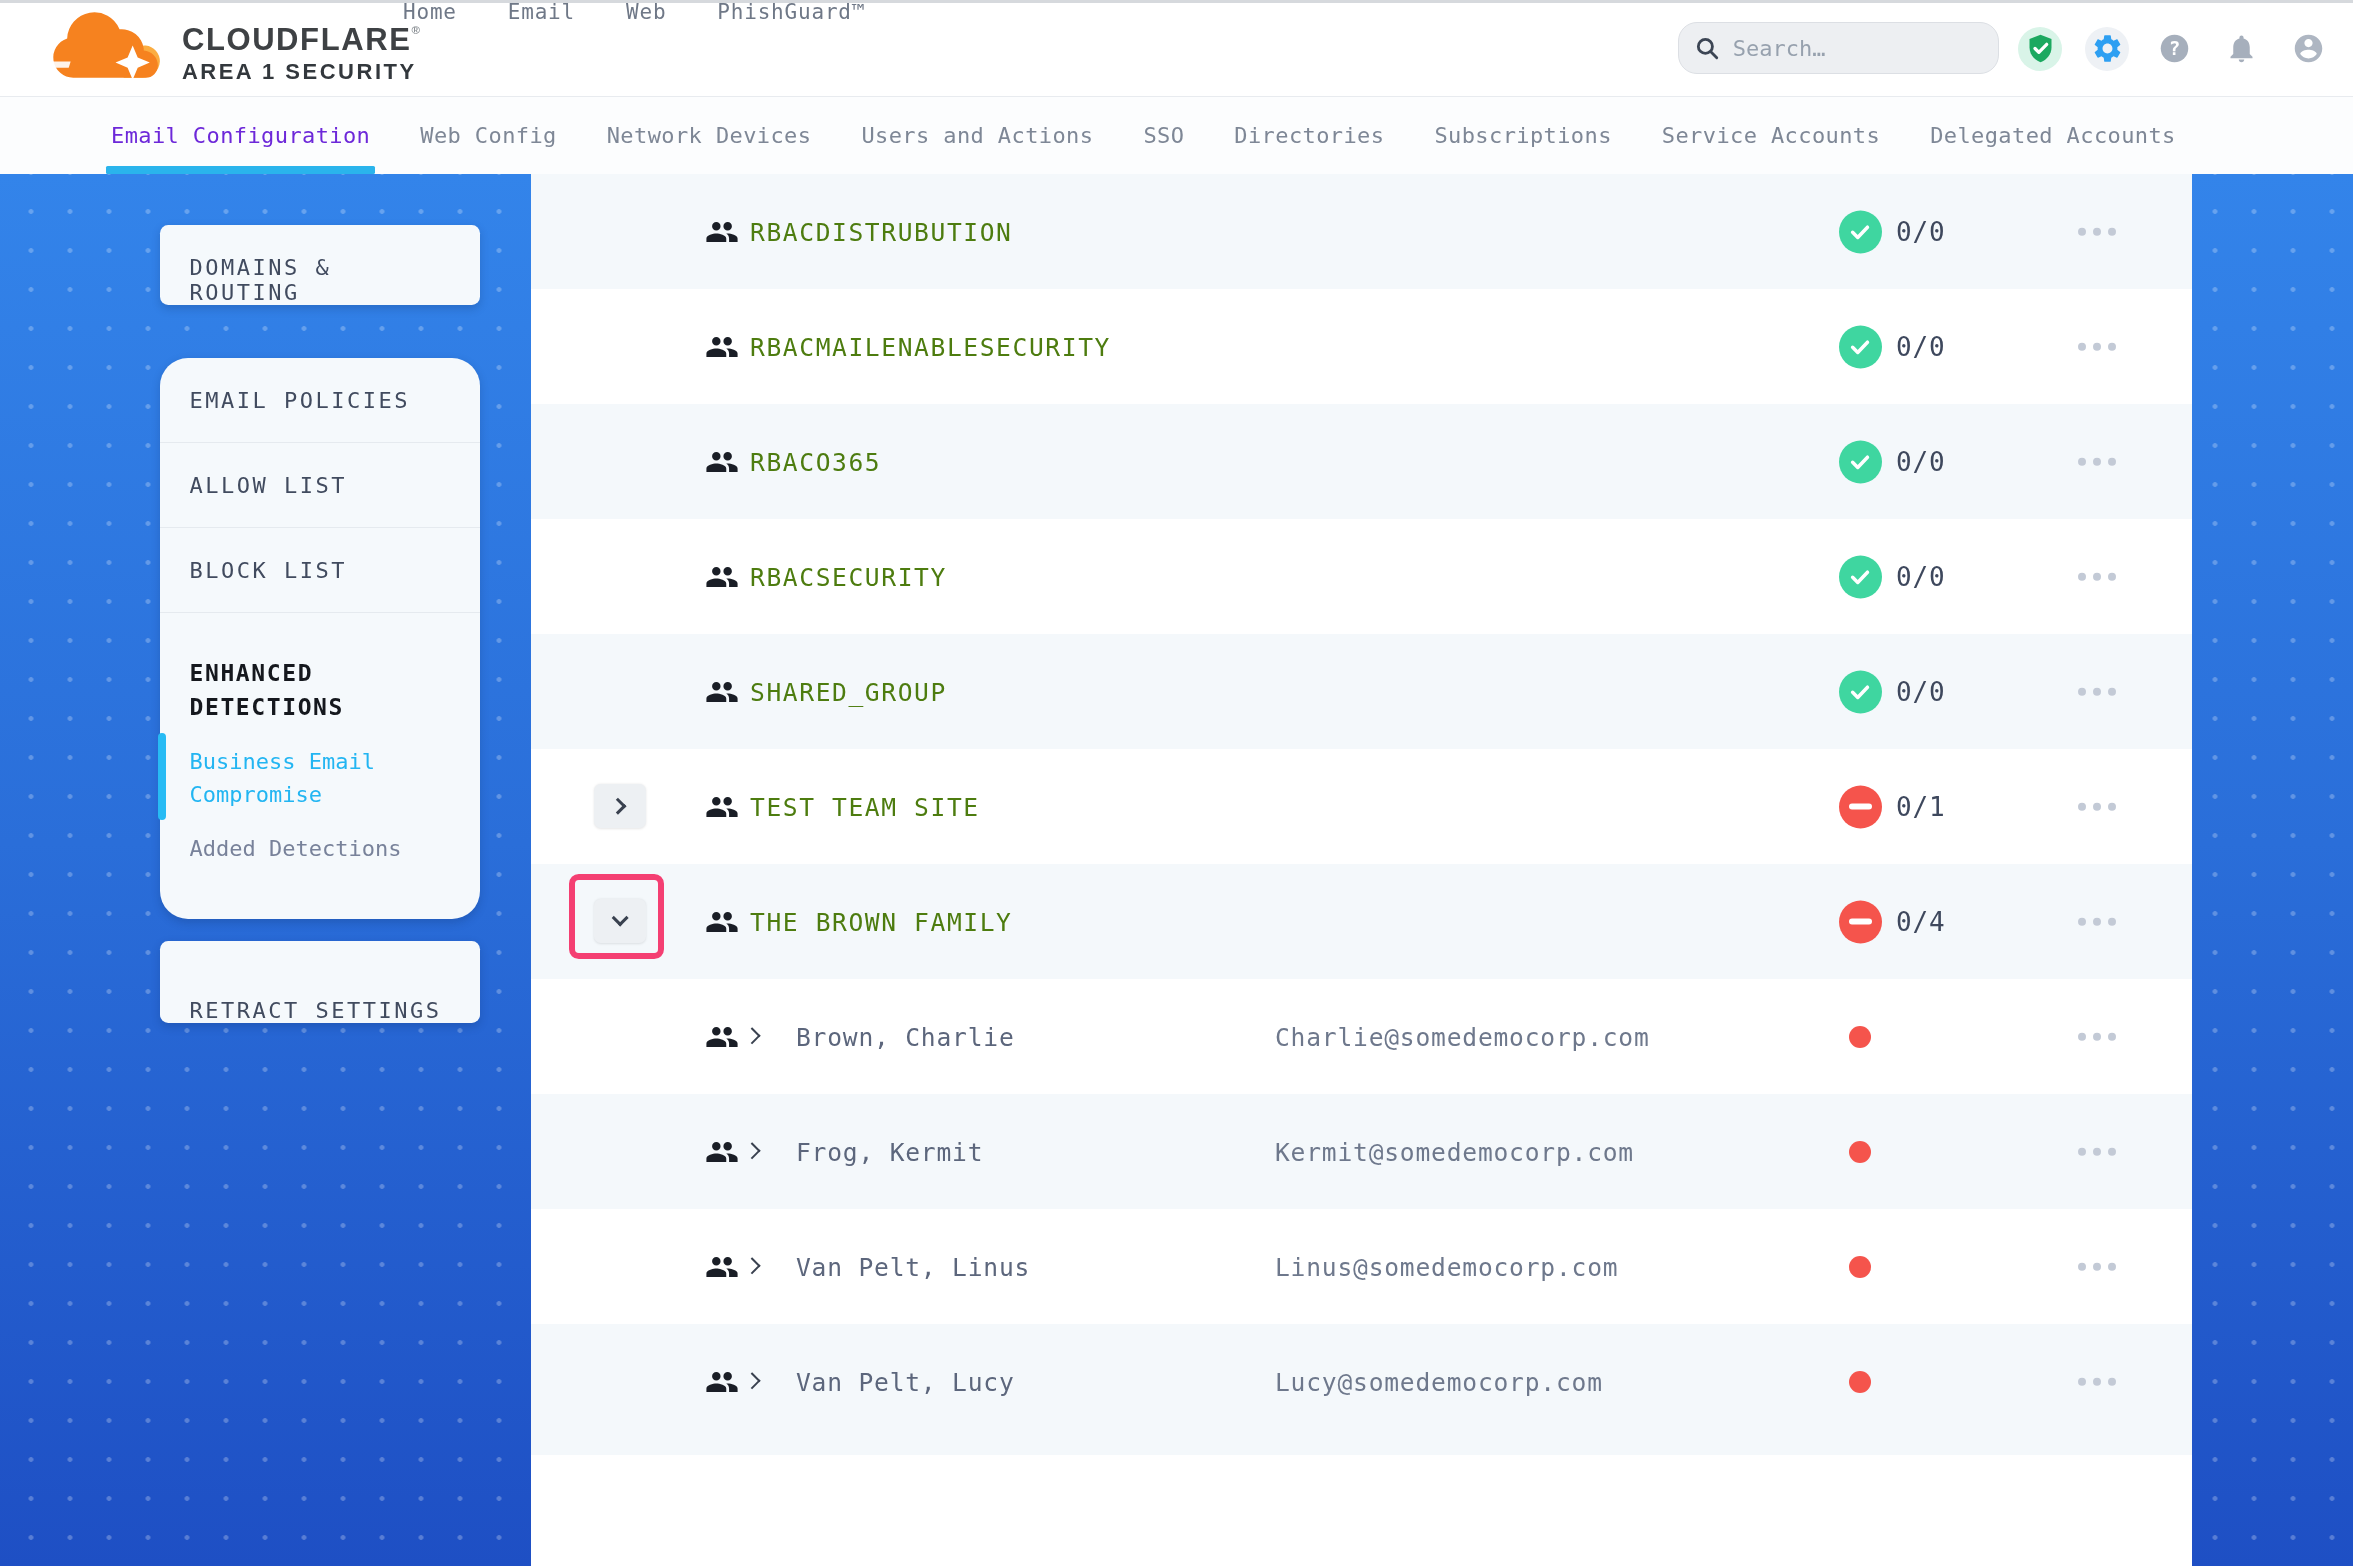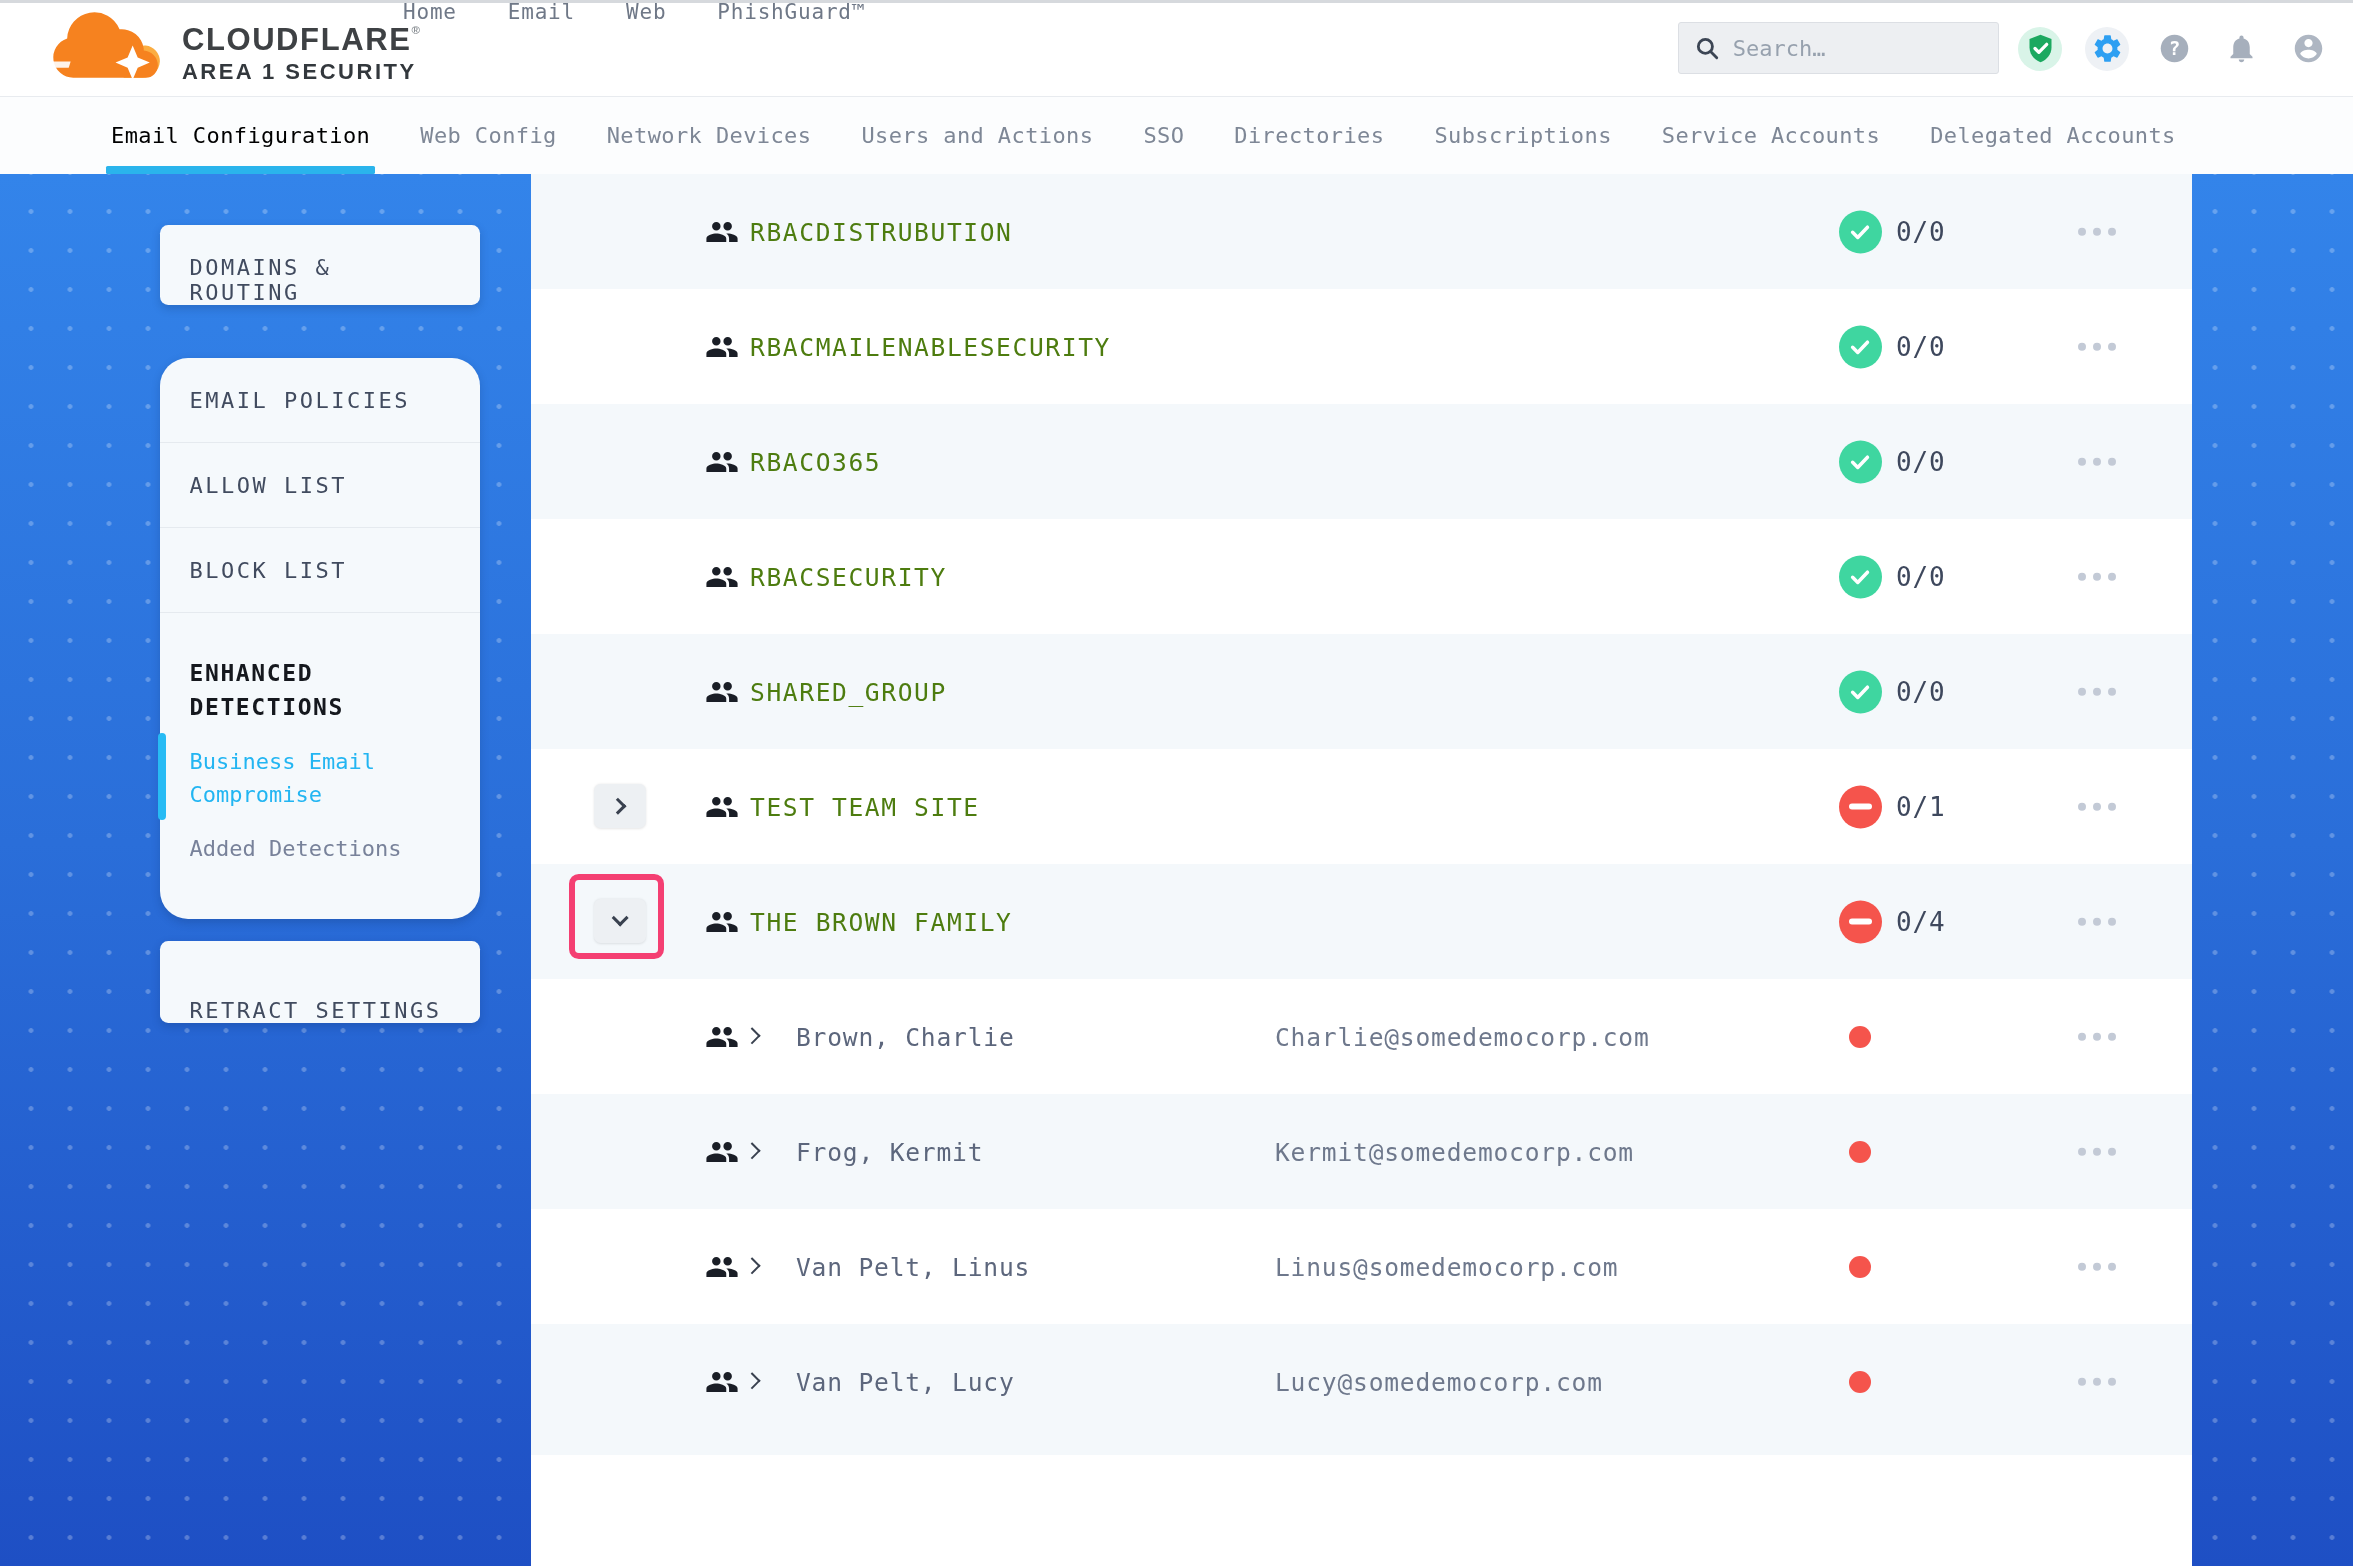--- a/index.html
+++ b/index.html
@@ -21,21 +21,21 @@
   .brand-name { font-family:"Liberation Sans","DejaVu Sans",sans-serif; font-weight:bold;
     font-size:31px; color:#3e4144; letter-spacing:1.6px; line-height:36px; }
   .brand-name sup { font-size:11.5px; vertical-align:16.4px; color:#8a8f94; }
   .brand-sub { font-family:"Liberation Sans","DejaVu Sans",sans-serif; font-weight:bold;
     font-size:22px; color:#33383d; letter-spacing:2.5px; line-height:28px; }
   .main-nav { position:absolute; left:403px; top:0; height:97px; display:flex; gap:51px; }
   .main-nav a { text-decoration:none; color:#6f7887; font-size:21px; letter-spacing:0.8px; }
 
   .search-box {
     position:absolute; left:1678px; top:22px; width:321px; height:52px;
-    background:#edeff2; border:1.6px solid #dcdfe4; border-radius:3px;
+    background:#edeff2; border:1.6px solid #dcdfe4; border-radius:19px;
     display:flex; align-items:center; padding:0 14.8px;
   }
   .search-box svg { width:26px; height:26px; flex:none; }
   .search-box input {
     border:none; outline:none; background:transparent; margin-left:13px; width:100%;
     font-family:inherit; font-size:22px; color:#3c4554;
   }
   .search-box input::placeholder { color:#97a1ae; }
 
   .hdr-icons { position:absolute; left:2018px; top:0; height:97px; display:flex; align-items:center; gap:23px; }
@@ -44,21 +44,21 @@
   .hicon.shield { background:#d9f4e8; }
   .hicon.gear   { background:#eef1f5; }
 
   
   .tabbar {
     position:absolute; top:97px; left:0; right:0; height:77px; background:#fcfdfe;
     display:flex; align-items:center; padding-left:111px; gap:50px; z-index:5;
   }
   .tab { position:relative; height:77px; display:flex; align-items:center;
     font-size:22px; letter-spacing:0.4px; color:#7e8796; cursor:pointer; white-space:nowrap; }
-  .tab.active { color:#000000; }
+  .tab.active { color:#6d28d9; }
   .tab.active::after { content:""; position:absolute; left:-4.9px; right:-4.9px; bottom:0; height:8.2px;
     background:#2ab4ec; border-radius:1.6px; }
 
   
   .bluebg {
     position:absolute; top:174px; left:0; right:0; bottom:0; z-index:1;
     background-image:
       radial-gradient(rgba(255,255,255,0.26) 2.1px, rgba(255,255,255,0) 2.6px),
       linear-gradient(180deg, #3384ea 0%, #2a6ed9 48%, #1e4fc4 100%);
     background-size:39px 39px, 100% 100%;

